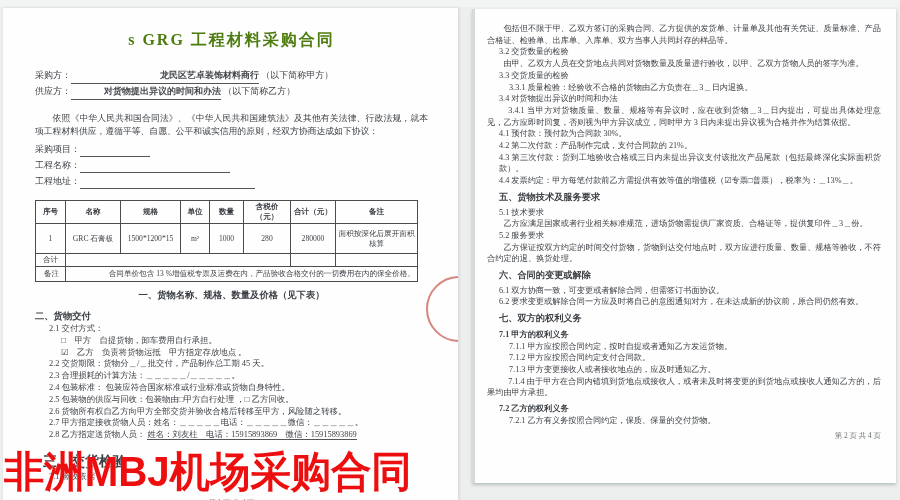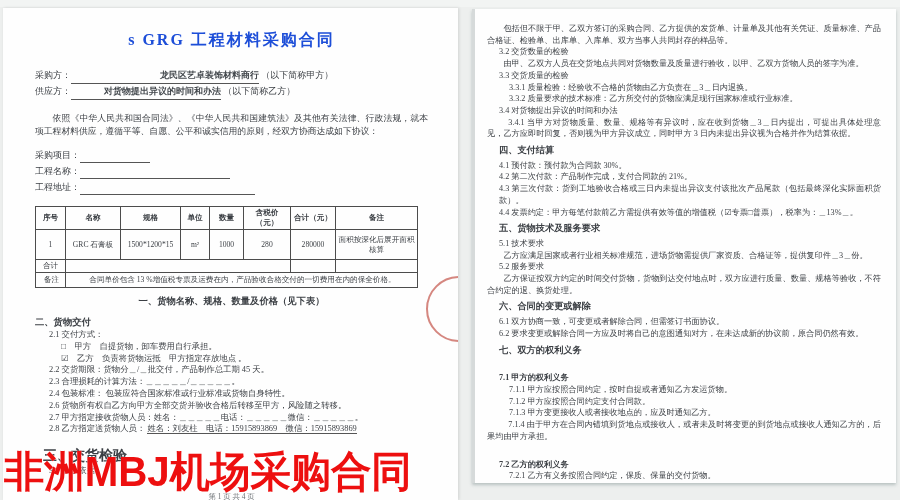--- a/index.html
+++ b/index.html
@@ -6,57 +6,57 @@
   body{width:900px;height:500px;overflow:hidden;background:#edefee;
        font-family:"Liberation Serif","DejaVu Serif",serif;color:#3b3f44;}
   .stage{position:relative;width:900px;height:500px;}
   .page{position:absolute;background:#fefefe;box-sizing:border-box;}
   .page1{left:3px;top:8px;width:455px;height:492px;padding:16px 30px 0 32px;
          box-shadow:1px 0 3px rgba(0,0,0,.12);overflow:hidden;}
   .page2{left:472px;top:9px;width:424px;height:474px;padding:14px 15px 0 12px;
          border-left:3px solid #d6dada;box-shadow:0 2px 3px rgba(120,140,140,.45);overflow:hidden;}
   
   .title{margin:6px 0 0;text-align:center;font-size:16px;font-weight:bold;
-         letter-spacing:2px;color:#1d4ed8;}
+         letter-spacing:2px;color:#4d7c0f;}
   .parties{margin-top:16px;font-size:9px;}
   .party-line{height:16px;line-height:16px;white-space:nowrap;}
   .uline{display:inline-block;border-bottom:1px solid #555;min-width:150px;
          text-align:right;font-weight:bold;color:#43484d;}
   .uline.buyer{min-width:168px;padding-left:20px;}
   .preamble{margin:13px 0 0;font-size:8.8px;line-height:13px;text-indent:2em;text-align:justify;}
-  .fields{margin-top:9px;font-size:9px;}
+  .fields{margin-top:3px;font-size:9px;}
   .field-line{height:16px;line-height:16px;}
   .blank{display:inline-block;border-bottom:1px solid #555;height:11px;vertical-align:bottom;}
   .w70{width:70px}.w150{width:150px}.w175{width:175px}
   table.goods{border-collapse:collapse;margin-top:11px;width:382px;font-size:7.6px;
               color:#3b3f44;table-layout:fixed;}
   table.goods th,table.goods td{border:1px solid #4c4c4c;padding:1px 2px;text-align:center;
               overflow:hidden;}
   table.goods th{font-weight:bold;height:13px;}
   tr.goods-row td{height:27px;line-height:10px;}
   tr.total-row td{height:9px;}
-  tr.note-row td{height:12px;text-align:center;padding-left:4px;}
+  tr.note-row td{height:12px;text-align:right;padding-left:4px;}
   .sec1{margin-top:7px;text-align:center;font-size:9.3px;font-weight:bold;}
   .sec2{margin-top:8px;font-size:9.3px;font-weight:bold;}
   .cl{font-size:8.4px;line-height:11.8px;white-space:nowrap;}
   .i1{padding-left:14px;}
   .i2{padding-left:26px;}
   .h3c{margin-top:12px;font-size:14px;font-weight:bold;padding-left:8px;}
   .u-val{border-bottom:1px solid #555;}
   .pfoot{margin-top:15px;text-align:center;font-size:7.4px;color:#6a6f73;}
   .seal{position:absolute;right:-34px;top:268px;width:62px;height:62px;border-radius:50%;
         border:2px solid rgba(190,70,60,.65);}
   
   .ln{font-size:8.2px;line-height:11.7px;text-align:justify;}
   .ln.p{text-indent:2em;}
   .ln.p2{text-indent:2.6em;}
   .ln.c{padding-left:12px;}
   .ln.c2{padding-left:22px;}
   .ln.h{font-weight:bold;font-size:9.2px;padding-left:12px;margin:5px 0 3px;}
-  .ln.b{font-weight:bold;padding-left:12px;margin-top:16px;}
+  .ln.b{font-weight:bold;padding-left:12px;margin-top:4px;}
   .pfoot2{margin-top:4px;text-align:right;font-size:7.4px;color:#6a6f73;}
   
   .watermark{position:absolute;left:4px;top:449px;z-index:9;white-space:nowrap;
        font-family:"Liberation Sans","DejaVu Sans",sans-serif;font-weight:800;
        font-size:42px;line-height:46px;color:#ed0f0f;letter-spacing:0;
        transform:scaleX(.96);transform-origin:left;text-shadow:0 0 1px #fff;}
   .topband{position:absolute;left:0;top:0;width:900px;height:7px;background:#f2f4f3;}
 </style>
 </head>
 <body>
@@ -139,20 +139,21 @@
 
     <div class="sec1">一、货物名称、规格、数量及价格（见下表）</div>
     <div class="sec2">二、货物交付</div>
 
     <div class="cl i1">2.1 交付方式：</div>
     <div class="cl i2">□　甲方　自提货物，卸车费用自行承担。</div>
     <div class="cl i2">☑　乙方　负责将货物运抵　甲方指定存放地点 。</div>
     <div class="cl i1">2.2 交货期限：货物分＿/＿批交付，产品制作总工期 45 天。</div>
     <div class="cl i1">2.3 合理损耗的计算方法：＿＿＿＿＿/＿＿＿＿＿。</div>
     <div class="cl i1">2.4 包装标准： 包装应符合国家标准或行业标准或货物自身特性。</div>
+    <div class="cl i1">2.5 包装物的供应与回收：包装物由□甲方自行处理 ，□ 乙方回收。</div>
     <div class="cl i1">2.6 货物所有权自乙方向甲方全部交货并验收合格后转移至甲方，风险随之转移。</div>
     <div class="cl i1">2.7 甲方指定接收货物人员：姓名：＿＿＿＿＿电话：＿＿＿＿＿微信：＿＿＿＿＿。</div>
     <div class="cl i1">
       <span>2.8 乙方指定送货物人员：</span>
       <span class="u-val">姓名：刘友柱　电话：15915893869　微信：15915893869</span>
     </div>
 
     <div class="h3c">三、交货检验</div>
     <div class="cl i1">3.1 验收依据</div>
 
@@ -160,24 +161,22 @@
 
     <div class="seal"></div>
   </div>
 
   <div class="page page2">
     <div class="ln p">包括但不限于甲、乙双方签订的采购合同、乙方提供的发货单、计量单及其他有关凭证、质量标准、产品合格证、检验单、出库单、入库单、双方当事人共同封存的样品等。</div>
     <div class="ln c">3.2 交货数量的检验</div>
     <div class="ln p">由甲、乙双方人员在交货地点共同对货物数量及质量进行验收，以甲、乙双方货物人员的签字为准。</div>
     <div class="ln c">3.3 交货质量的检验</div>
     <div class="ln c2">3.3.1 质量检验：经验收不合格的货物由乙方负责在＿3＿日内退换。</div>
-    <div class="ln c2">3.3.2 质量要求的技术标准：乙方所交付的货物应满足现行国家标准或行业标准。</div>
     <div class="ln c">3.4 对货物提出异议的时间和办法</div>
     <div class="ln p2">3.4.1 当甲方对货物质量、数量、规格等有异议时，应在收到货物＿3＿日内提出，可提出具体处理意见，乙方应即时回复，否则视为甲方异议成立，同时甲方 3 日内未提出异议视为合格并作为结算依据。</div>
-    <div class="ln h">四、支付结算</div>
     <div class="ln c">4.1 预付款：预付款为合同款 30%。</div>
     <div class="ln c">4.2 第二次付款：产品制作完成，支付合同款的 21%。</div>
     <div class="ln c">4.3 第三次付款：货到工地验收合格或三日内未提出异议支付该批次产品尾款（包括最终深化实际面积货款）。</div>
     <div class="ln c">4.4 发票约定：甲方每笔付款前乙方需提供有效等值的增值税（☑专票□普票），税率为：＿13%＿。</div>
     <div class="ln h">五、货物技术及服务要求</div>
     <div class="ln c">5.1 技术要求</div>
     <div class="ln p">乙方应满足国家或者行业相关标准规范，进场货物需提供厂家资质、合格证等，提供复印件＿3＿份。</div>
     <div class="ln c">5.2 服务要求</div>
     <div class="ln p">乙方保证按双方约定的时间交付货物，货物到达交付地点时，双方应进行质量、数量、规格等验收，不符合约定的退、换货处理。</div>
     <div class="ln h">六、合同的变更或解除</div>

